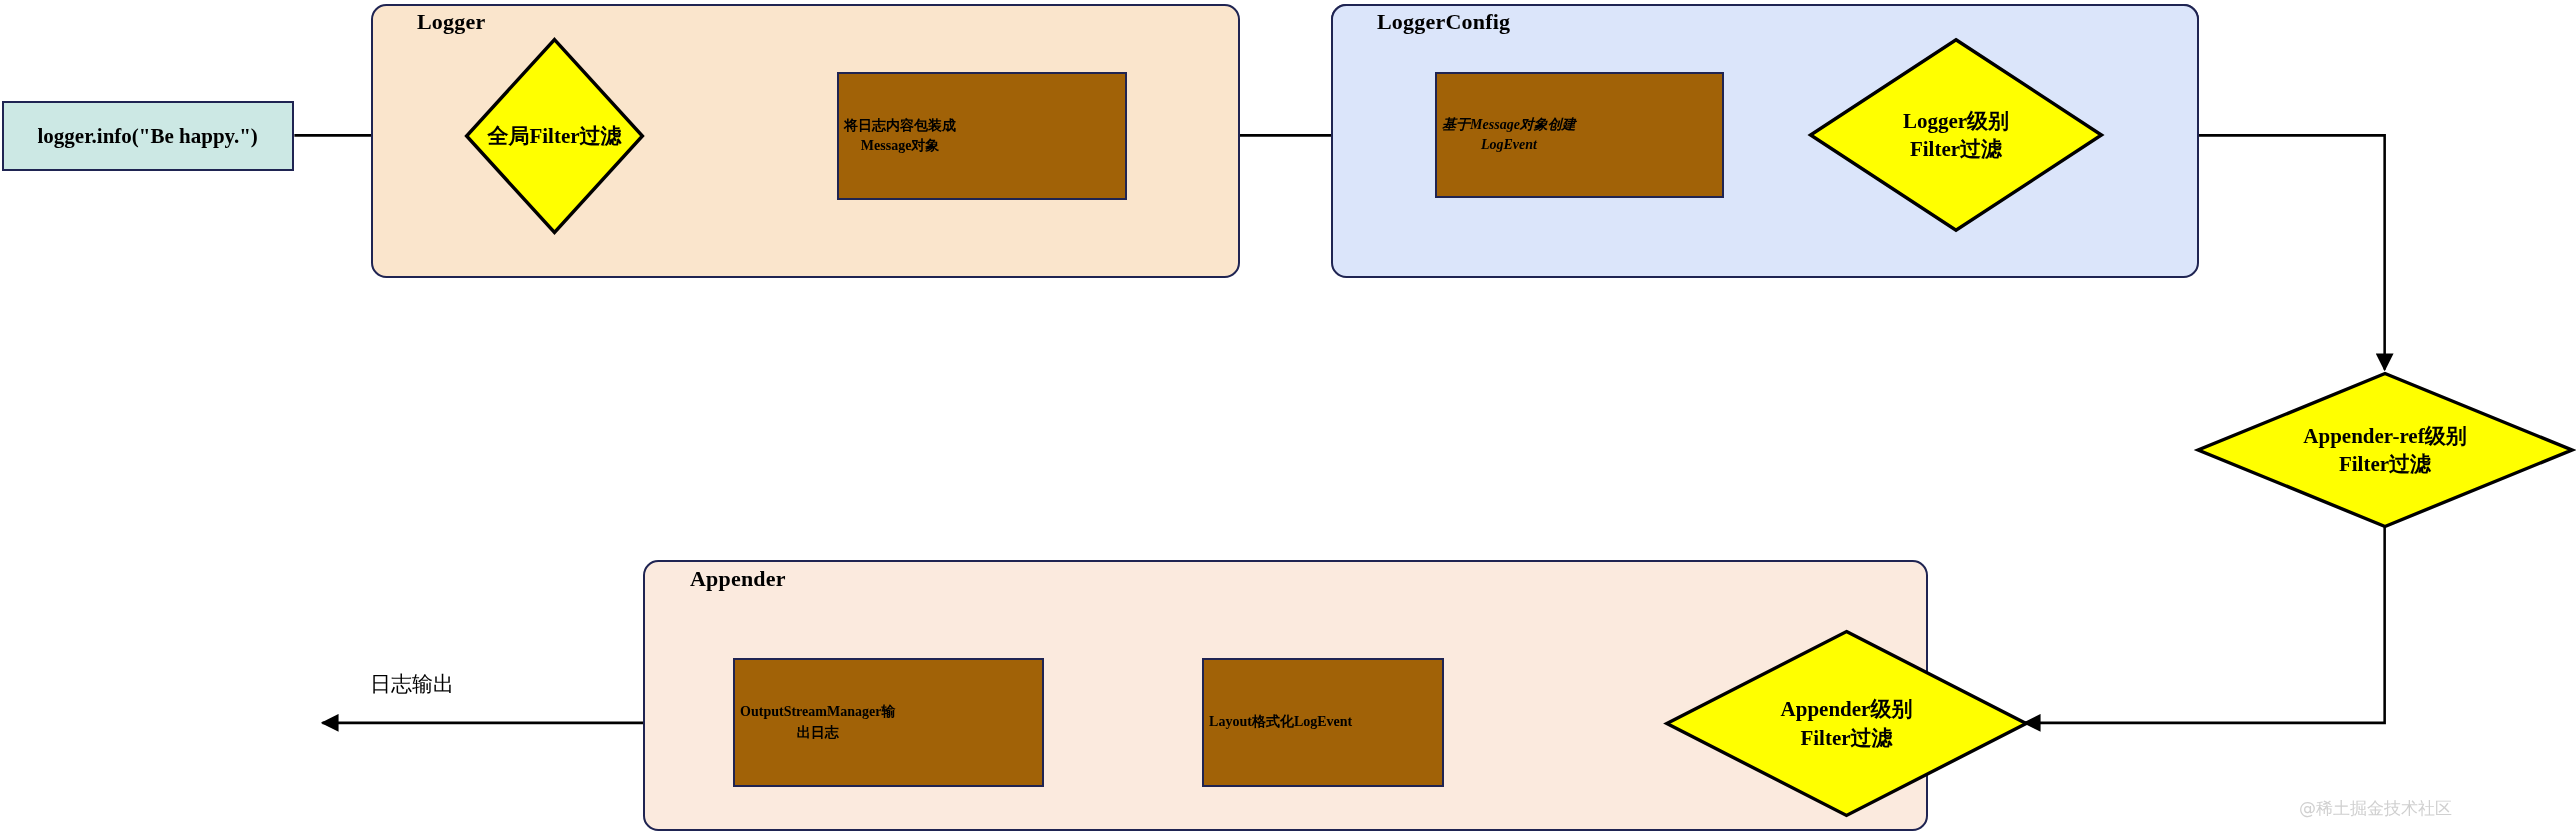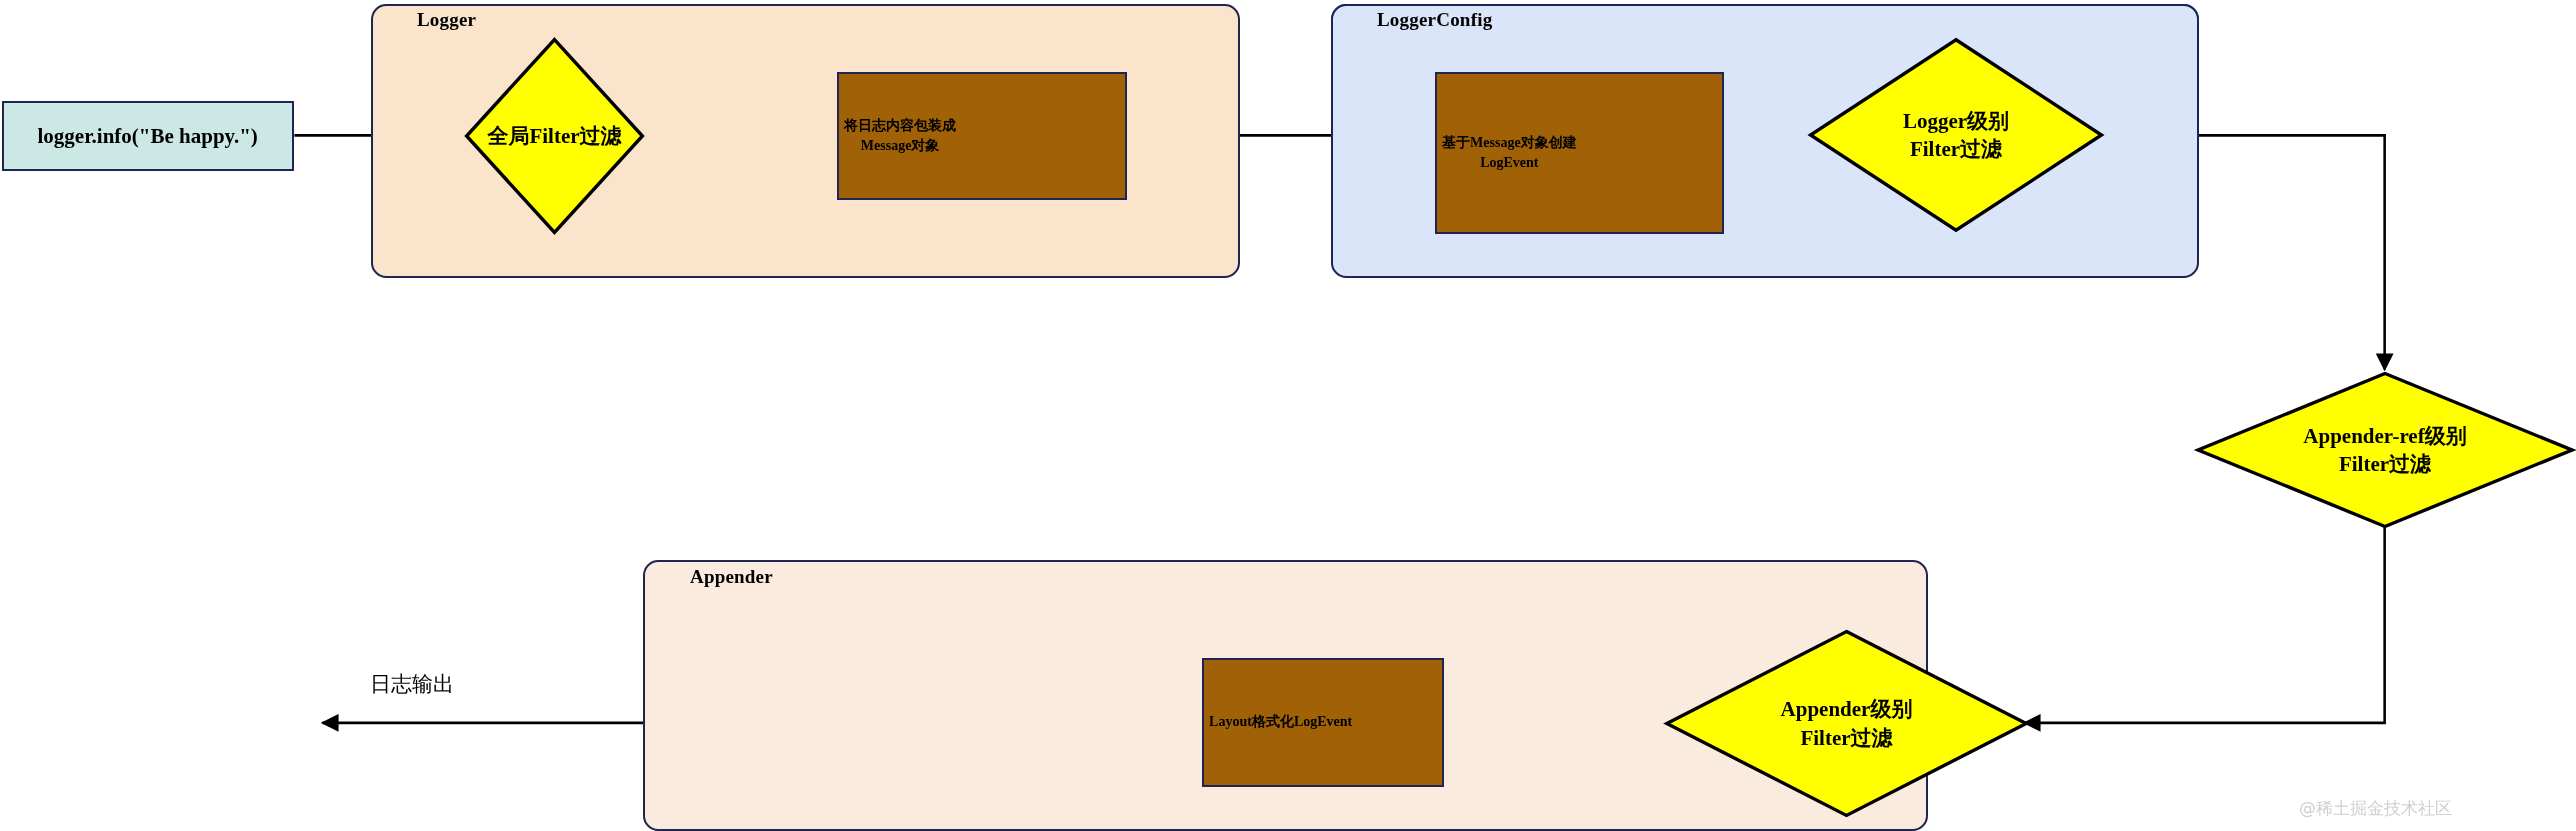--- a/index.html
+++ b/index.html
@@ -20,21 +20,21 @@
   
   .lane {
     position: absolute;
     border: 2.6px solid #1f2452;
     border-radius: 15.3px;
     box-sizing: border-box;
   }
   .lane-title {
     position: absolute;
     font-weight: bold;
-    font-size: 19px;
+    font-size: 22px;
     color: #000000;
     letter-spacing: 0.2px;
     white-space: nowrap;
   }
   .lane-logger       { background: #fae5cc; }
   .lane-loggerconfig { background: #dbe5fa; }
   .lane-appender     { background: #fbeade; }
 
   
   .proc {
@@ -173,21 +173,21 @@
     </div>
   </div>
 
   <div class="proc" style="left:837px; top:72px; width:290px; height:128px;">
     <div>
       <div>将日志内容包装成</div>
       <div>Message对象</div>
     </div>
   </div>
 
-  <div class="proc" style="left:1435px; top:72px; width:289px; height:162px;">
+  <div class="proc" style="left:1435px; top:72px; width:289px; height:126px;font-style:italic;">
     <div>
       <div>基于Message对象创建</div>
       <div>LogEvent</div>
     </div>
   </div>
 
   <div class="diamond" style="left:1808px; top:37px; width:296px; height:196px;">
     <svg width="296" height="196" viewBox="0 0 348 230" xmlns="http://www.w3.org/2000/svg">
       <polygon points="174,3 345,115 174,227 3,115" fill="#ffff00" stroke="#000000" stroke-width="4"></polygon>
     </svg>
@@ -218,19 +218,25 @@
     <div class="dlabel">
       <div>
         <div>Appender级别</div>
         <div>Filter过滤</div>
       </div>
     </div>
   </div>
 
   <div class="proc" style="left:1202px; top:658px; width:242px; height:129px;">Layout格式化LogEvent</div>
 
+  <div class="proc" style="left:733px; top:658px; width:311px; height:129px;">
+    <div>
+      <div>OutputStreamManager输</div>
+      <div>出日志</div>
+    </div>
+  </div>
 
   <div class="edge-label" style="left:370px; top:670px;">日志输出</div>
 
   <div class="watermark" style="left:2452px; top:797px; transform:translateX(-100%);text-align:right;">@稀土掘金技术社区</div>
 
 </div>
 
 
 </body></html>

